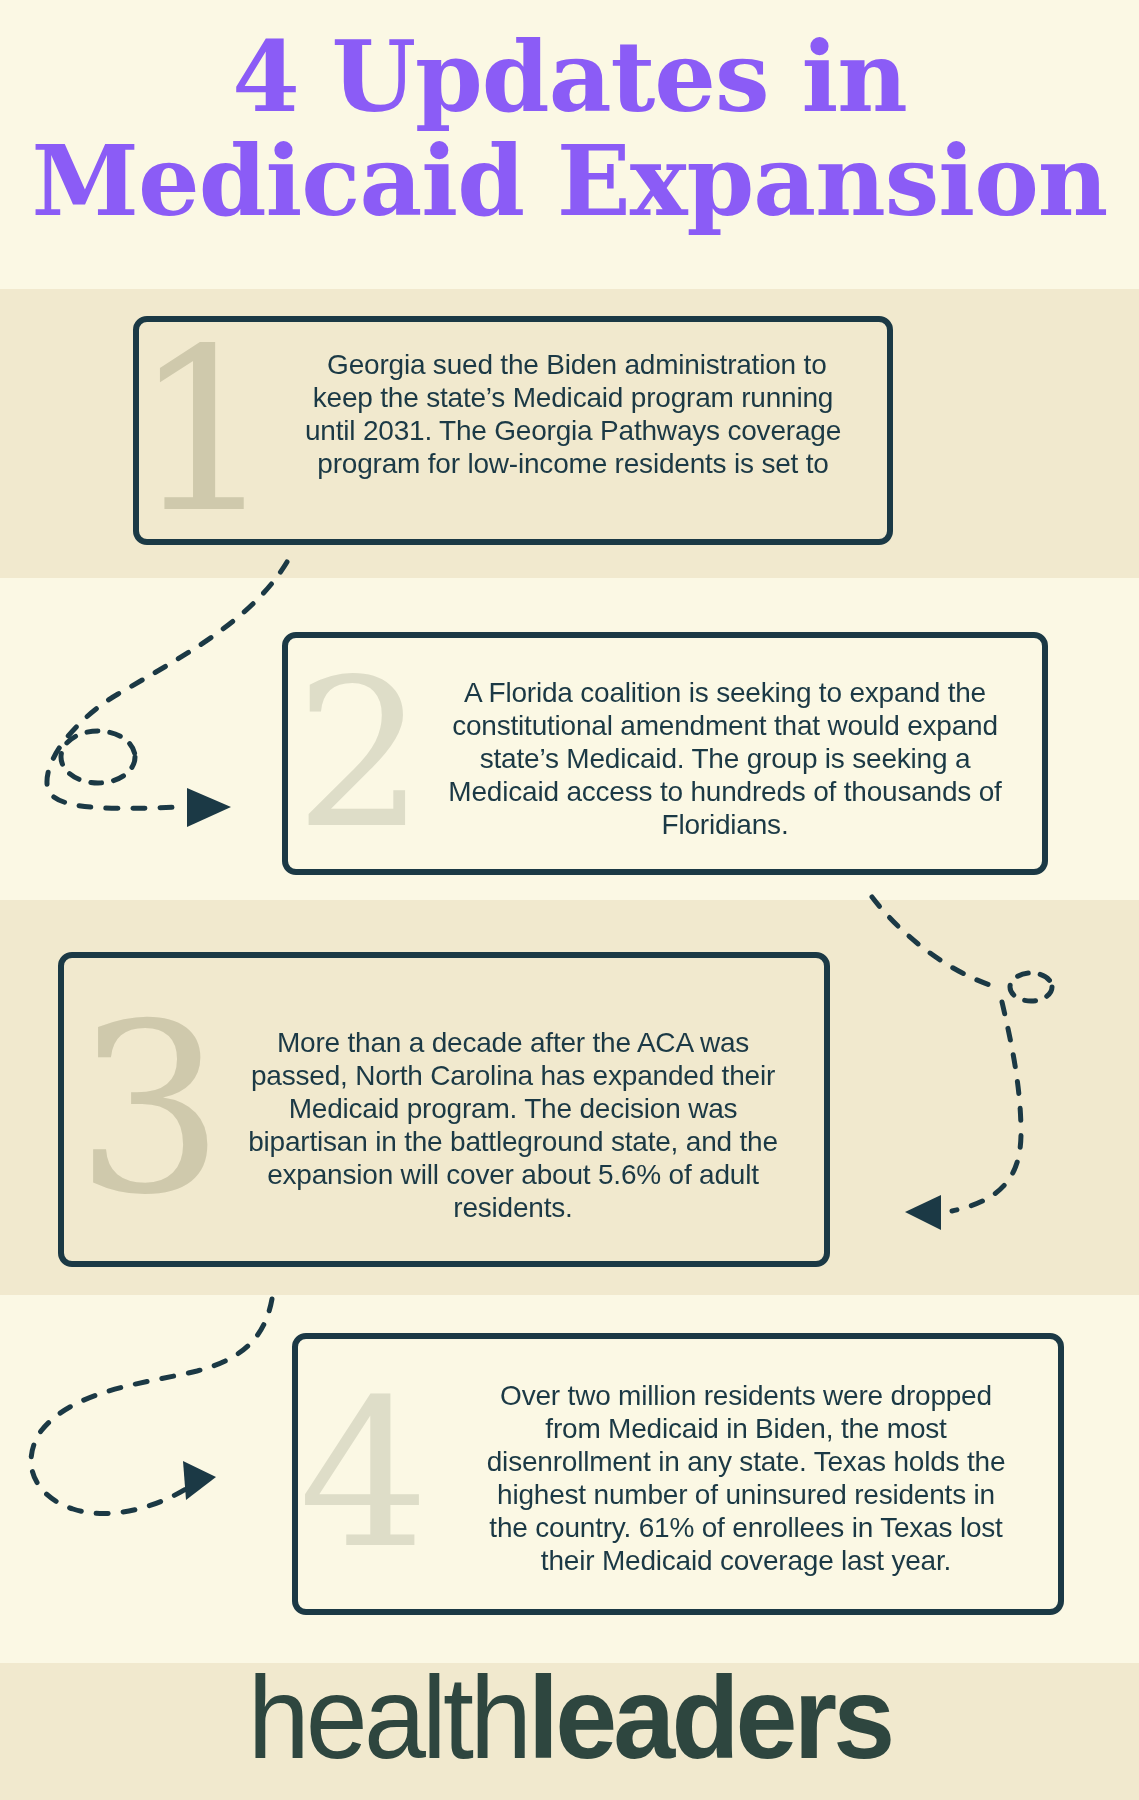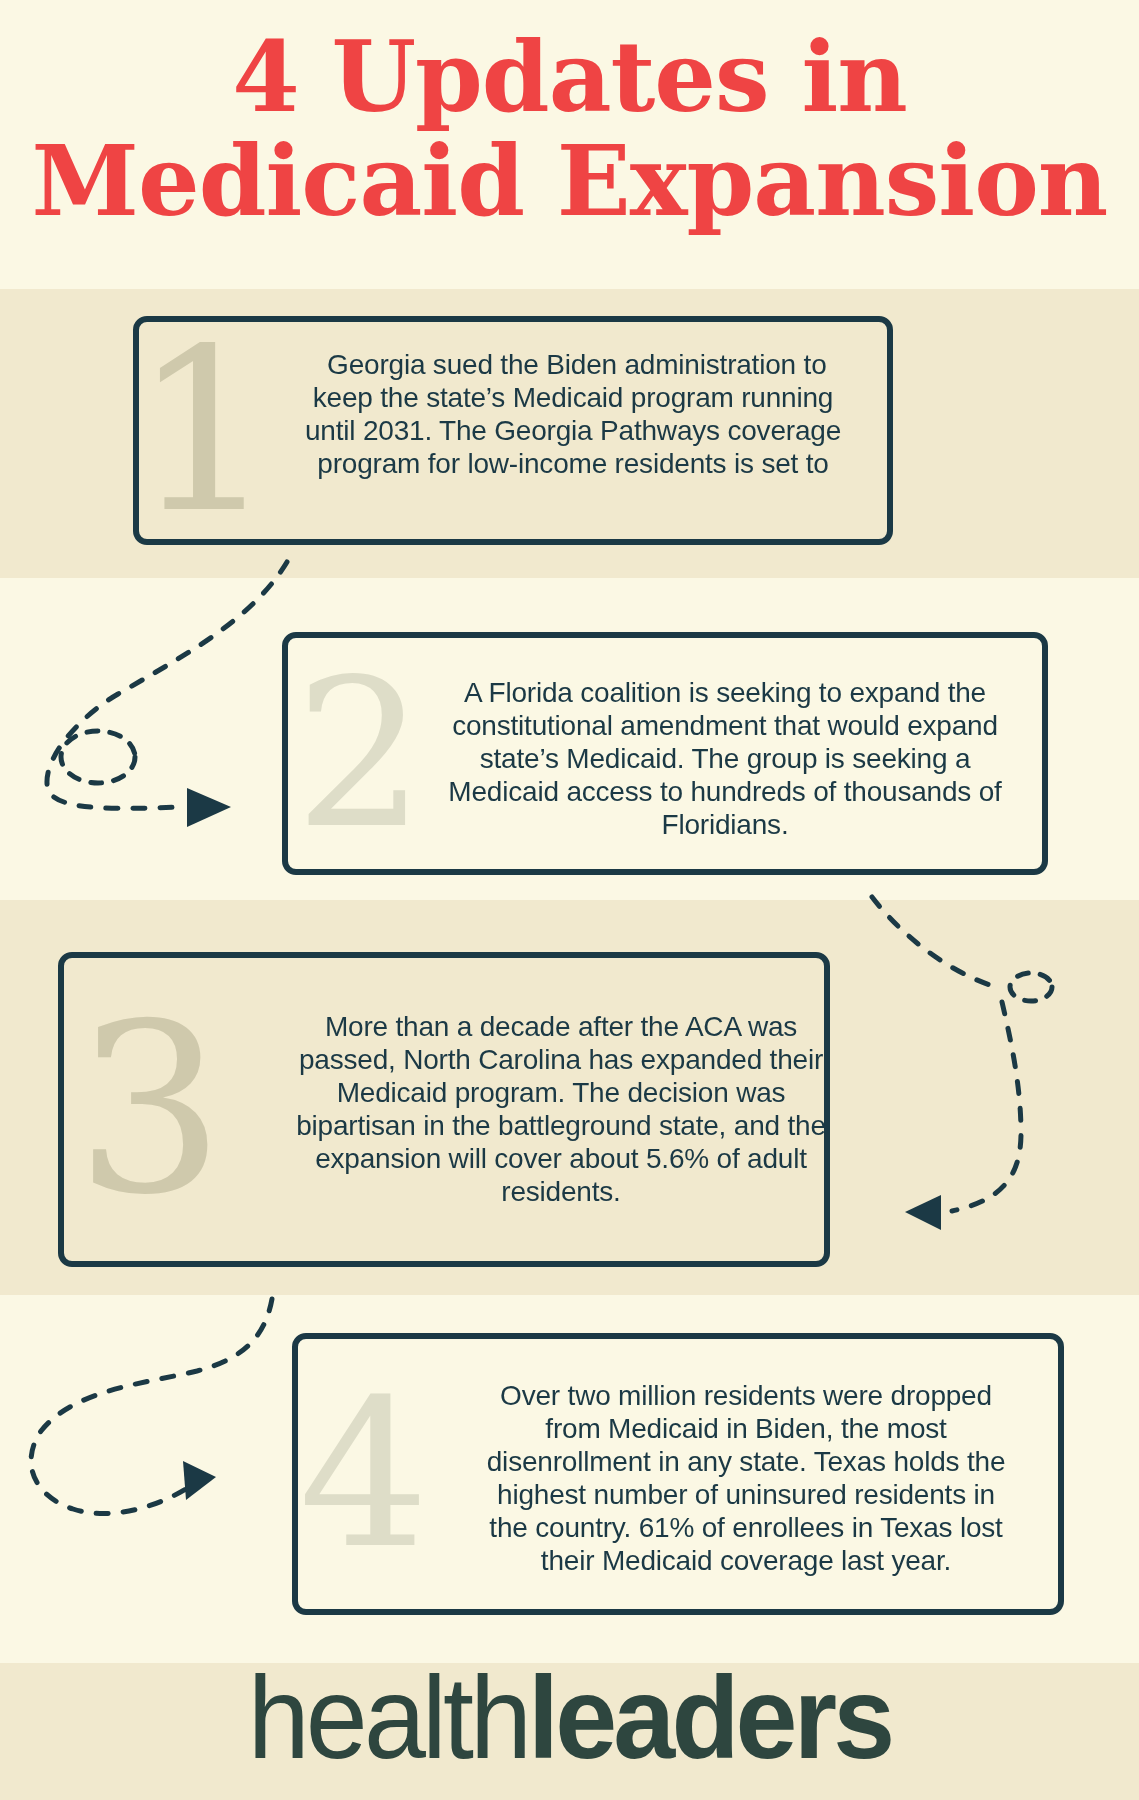--- a/index.html
+++ b/index.html
@@ -28,21 +28,21 @@
   #band5{top:1295px;height:368px;}
   #band6{top:1663px;height:137px;}
 
   .title{
     position:absolute;top:26px;left:0;width:1139px;
     text-align:center;
     font-family:"DejaVu Serif", serif;
     font-weight:700;
     font-size:97px;
     line-height:1.07;
-    color:#ef4444;
+    color:#8b5cf6;
     letter-spacing:-1px;
   }
 
   .ubox{
     position:absolute;
     border:6px solid var(--ink);
     border-radius:14px;
     box-sizing:border-box;
   }
   #box1{left:133px;top:316px;width:760px;height:229px;}
@@ -66,21 +66,21 @@
     position:absolute;
     color:var(--ink);
     font-size:28px;
     line-height:33px;
     font-weight:400;
     letter-spacing:-0.2px;
     text-align:center;
   }
   #box1 .utext{left:134px;top:26px;width:600px;}
   #box2 .utext{left:132px;top:38px;width:610px;}
-  #box3 .utext{left:144px;top:52px;width:610px;margin-left:48px;}
+  #box3 .utext{left:144px;top:68px;width:610px;}
   #box4 .utext{left:142px;top:40px;width:612px;}
   .tline{white-space:pre;}
 
   #arrows{position:absolute;left:0;top:0;width:1139px;height:1800px;pointer-events:none;}
   .dashpath{
     fill:none;
     stroke:var(--ink);
     stroke-width:5;
     stroke-linecap:round;
     stroke-dasharray:12 15;

